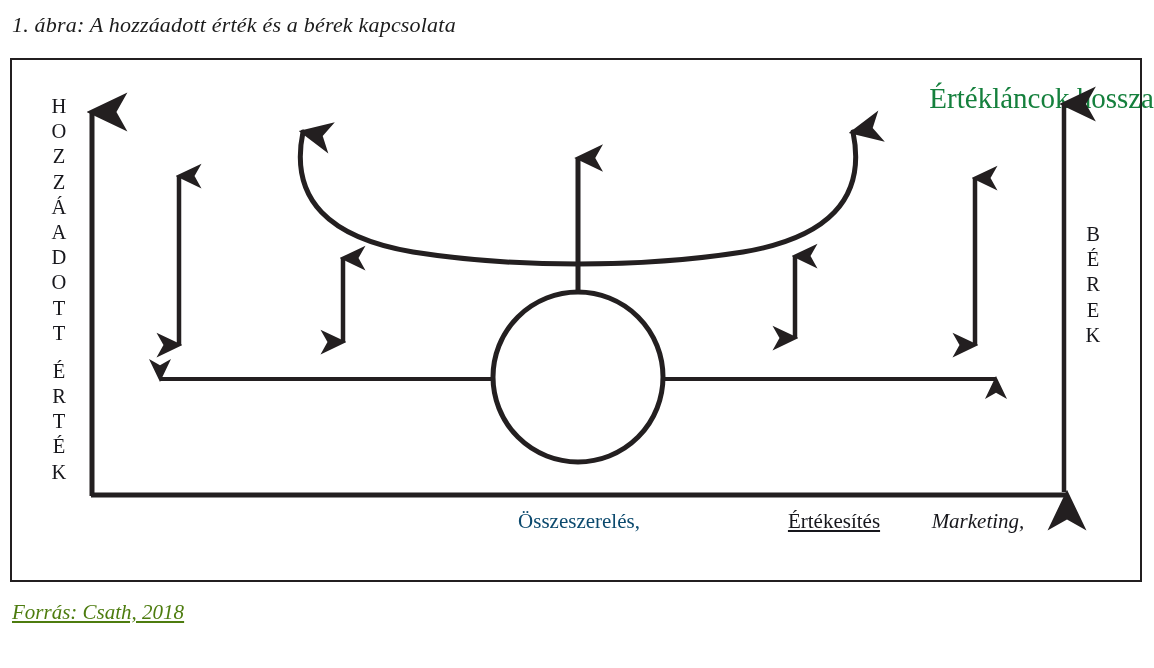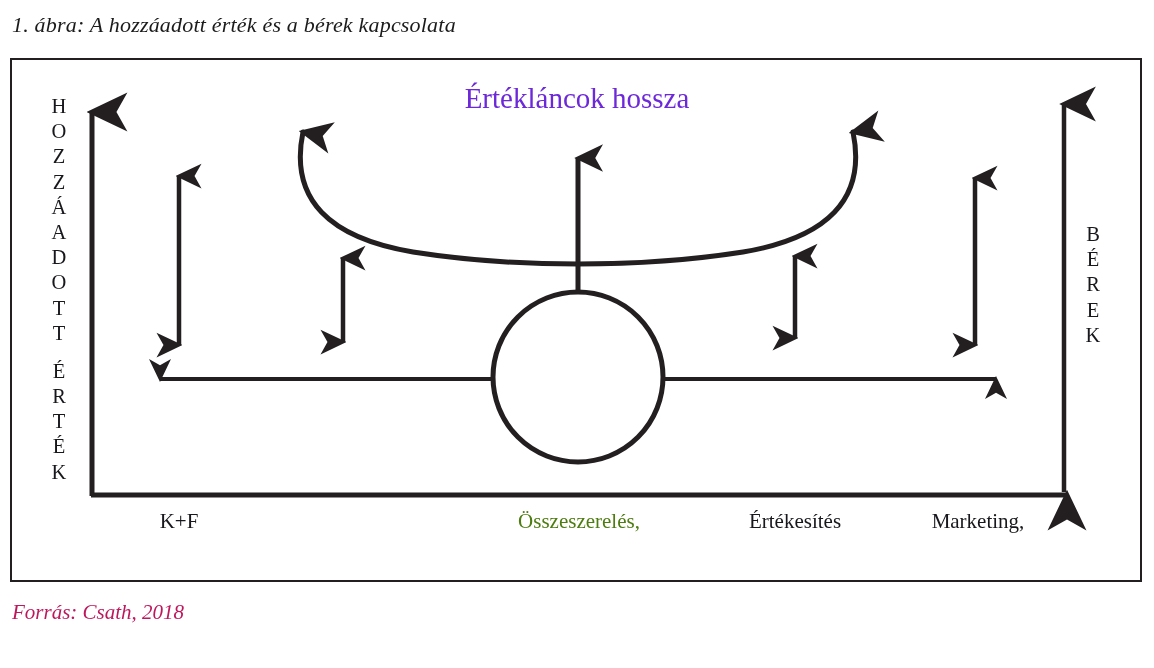--- a/index.html
+++ b/index.html
@@ -29,22 +29,23 @@
     letter-spacing: 0.2px;
     color: #1b1b1b;
     white-space: nowrap;
   }
   .fig-source {
     position: absolute;
     left: 12px;
     top: 600px;
     font-style: italic;
     font-size: 21px;
-    color: #be185d;
-    white-space: nowrap;
+    color: #4d7c0f;
+    white-space: nowrap;
+    text-decoration: underline;
   }
   .figure-box {
     position: absolute;
     left: 10px;
     top: 58px;
     width: 1132px;
     height: 524px;
     border: 2px solid #231f20;
     box-sizing: border-box;
     background: #ffffff;
@@ -55,23 +56,23 @@
     top: 0;
     width: 1154px;
     height: 668px;
     pointer-events: none;
   }
   .chart-heading {
     position: absolute;
     left: 0;
     right: 0;
     top: 82px;
-    text-align: center;
+    text-align: right;
     font-size: 29px;
-    color: #6d28d9;
+    color: #15803d;
     white-space: nowrap;
   }
   .v-axis-label {
     position: absolute;
     font-size: 20.5px;
     line-height: 1.03em;
     color: #17171c;
     text-align: center;
     width: 30px;
     letter-spacing: 0;
@@ -94,21 +95,21 @@
   }
   .stage-label {
     position: absolute;
     font-size: 21px;
     line-height: 1.22em;
     text-align: center;
     color: #17171c;
     white-space: nowrap;
   }
   .stage-label.muted {
-    color: #4d7c0f;
+    color: #0c4a6e;
   }
   .stage-label .l2 {
     display: block;
   }
 </style>
 </head>
 <body>
 
 <div id="root">
 
@@ -173,32 +174,29 @@
 
     <line x1="160" y1="379" x2="493" y2="379" stroke="#231f20" stroke-width="4" marker-start="url(#arrUp2)"></line>
     <line x1="663" y1="379" x2="996" y2="379" stroke="#231f20" stroke-width="4" marker-end="url(#arrUp2)"></line>
 
     <line x1="179" y1="345" x2="179" y2="176" stroke="#231f20" stroke-width="4.5" marker-start="url(#arrUp2)" marker-end="url(#arrUp2)"></line>
     <line x1="343" y1="342" x2="343" y2="258" stroke="#231f20" stroke-width="4.5" marker-start="url(#arrUp2)" marker-end="url(#arrUp2)"></line>
     <line x1="795" y1="338" x2="795" y2="256" stroke="#231f20" stroke-width="4.5" marker-start="url(#arrUp2)" marker-end="url(#arrUp2)"></line>
     <line x1="975" y1="345" x2="975" y2="178" stroke="#231f20" stroke-width="4.5" marker-start="url(#arrUp2)" marker-end="url(#arrUp2)"></line>
   </svg>
 
-  <div class="stage-label" style="left:118px; top:509px; width:122px;">
-    <span>K+F</span>
-  </div>
 
 
   <div class="stage-label muted" style="left:468px; top:509px; width:222px;">
     <span>Összeszerelés,</span>
   </div>
 
-  <div class="stage-label" style="left:707px; top:509px; width:176px;">
+  <div class="stage-label" style="left:746px; top:509px; width:176px;text-decoration:underline;">
     <span>Értékesítés</span>
   </div>
 
-  <div class="stage-label" style="left:880px; top:509px; width:196px;">
+  <div class="stage-label" style="left:880px; top:509px; width:196px;font-style:italic;">
     <span>Marketing,</span>
   </div>
 
   <div class="fig-source">Forrás: Csath, 2018</div>
 
 </div>
 
 </body></html>

